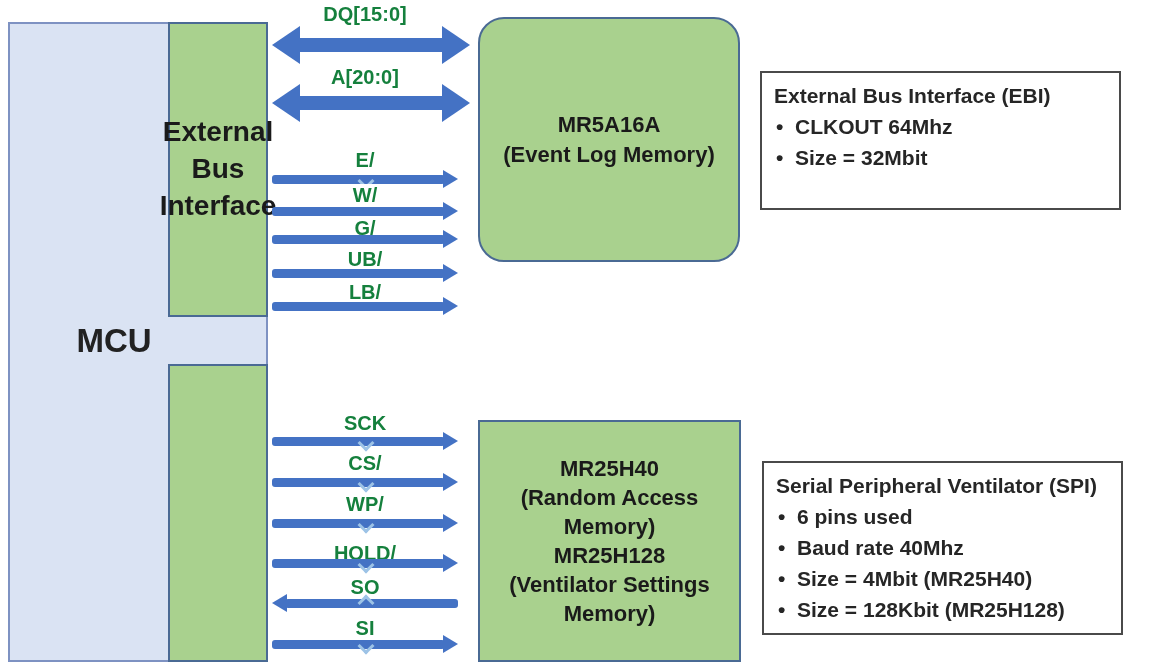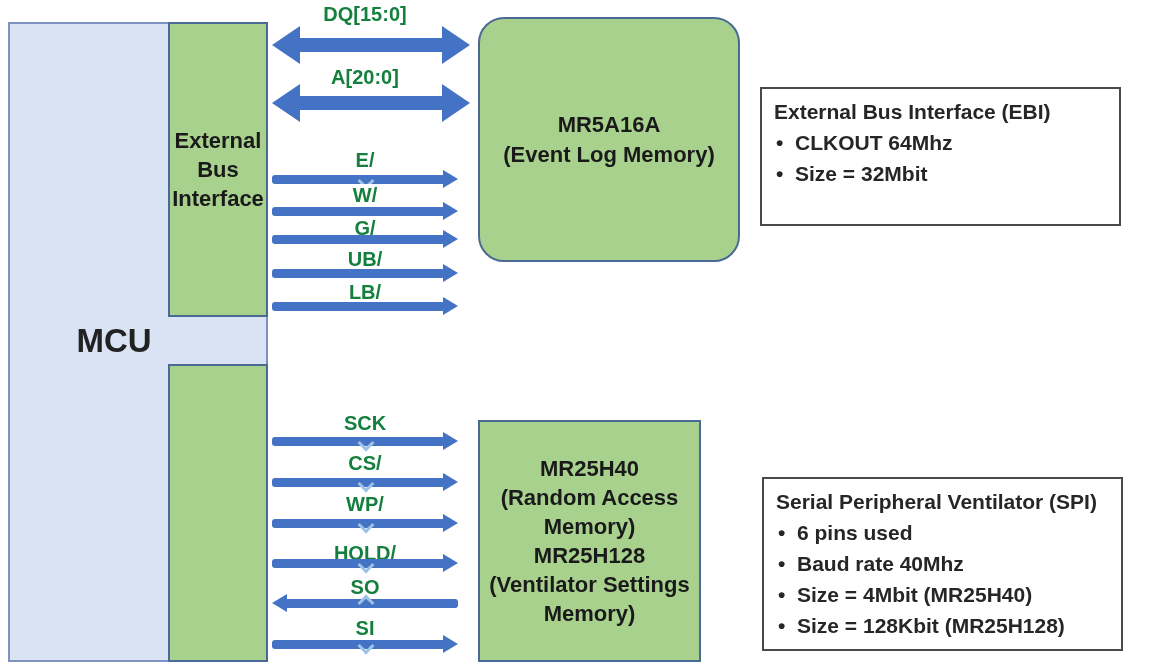--- a/index.html
+++ b/index.html
@@ -22,37 +22,37 @@
     left: 8px; top: 322px; width: 162px;
     text-align: center; font-size: 33px; font-weight: 600; color: #222222; margin-left: 25px;
   }
   .green-block {
     background: #A9D18E; border: 2px solid #4A6A94;
     display: flex; align-items: center; justify-content: center;
     text-align: center; color: #1a1a1a;
   }
   .ebi-block {
     left: 168px; top: 22px; width: 100px; height: 295px;
-    font-size: 22px; font-weight: 600; line-height: 1.32;
+    font-size: 28px; font-weight: 600; line-height: 1.32;
   }
   .spi-block {
     left: 168px; top: 364px; width: 100px; height: 298px;
   }
   .mem-box {
     font-size: 22px; font-weight: 700; line-height: 1.32;
     white-space: pre-line;
   }
   .mem-top    { left: 478px; top: 17px;  width: 262px; height: 245px; border-radius: 26px; }
-  .mem-bottom { left: 478px; top: 420px; width: 223px; height: 242px; }
+  .mem-bottom { left: 478px; top: 420px; width: 263px; height: 242px; }
 
   
   .info-box {
     background: #ffffff; border: 2px solid #4a4a4a;
     padding: 7px 12px; color: #262626;
-    font-size: 21px; font-weight: 600; line-height: 31px; margin-top: 16px;
+    font-size: 21px; font-weight: 600; line-height: 31px;
   }
   .info-ebi { left: 760px; top: 71px;  width: 361px; height: 139px; }
   .info-spi { left: 762px; top: 461px; width: 361px; height: 174px; }
   .info-box ul { margin: 0; padding: 0; list-style: none; }
   .info-box li { position: relative; padding-left: 21px; }
   .info-box li::before {
     content: "\2022"; position: absolute; left: 2px; top: 0;
   }
 
   

